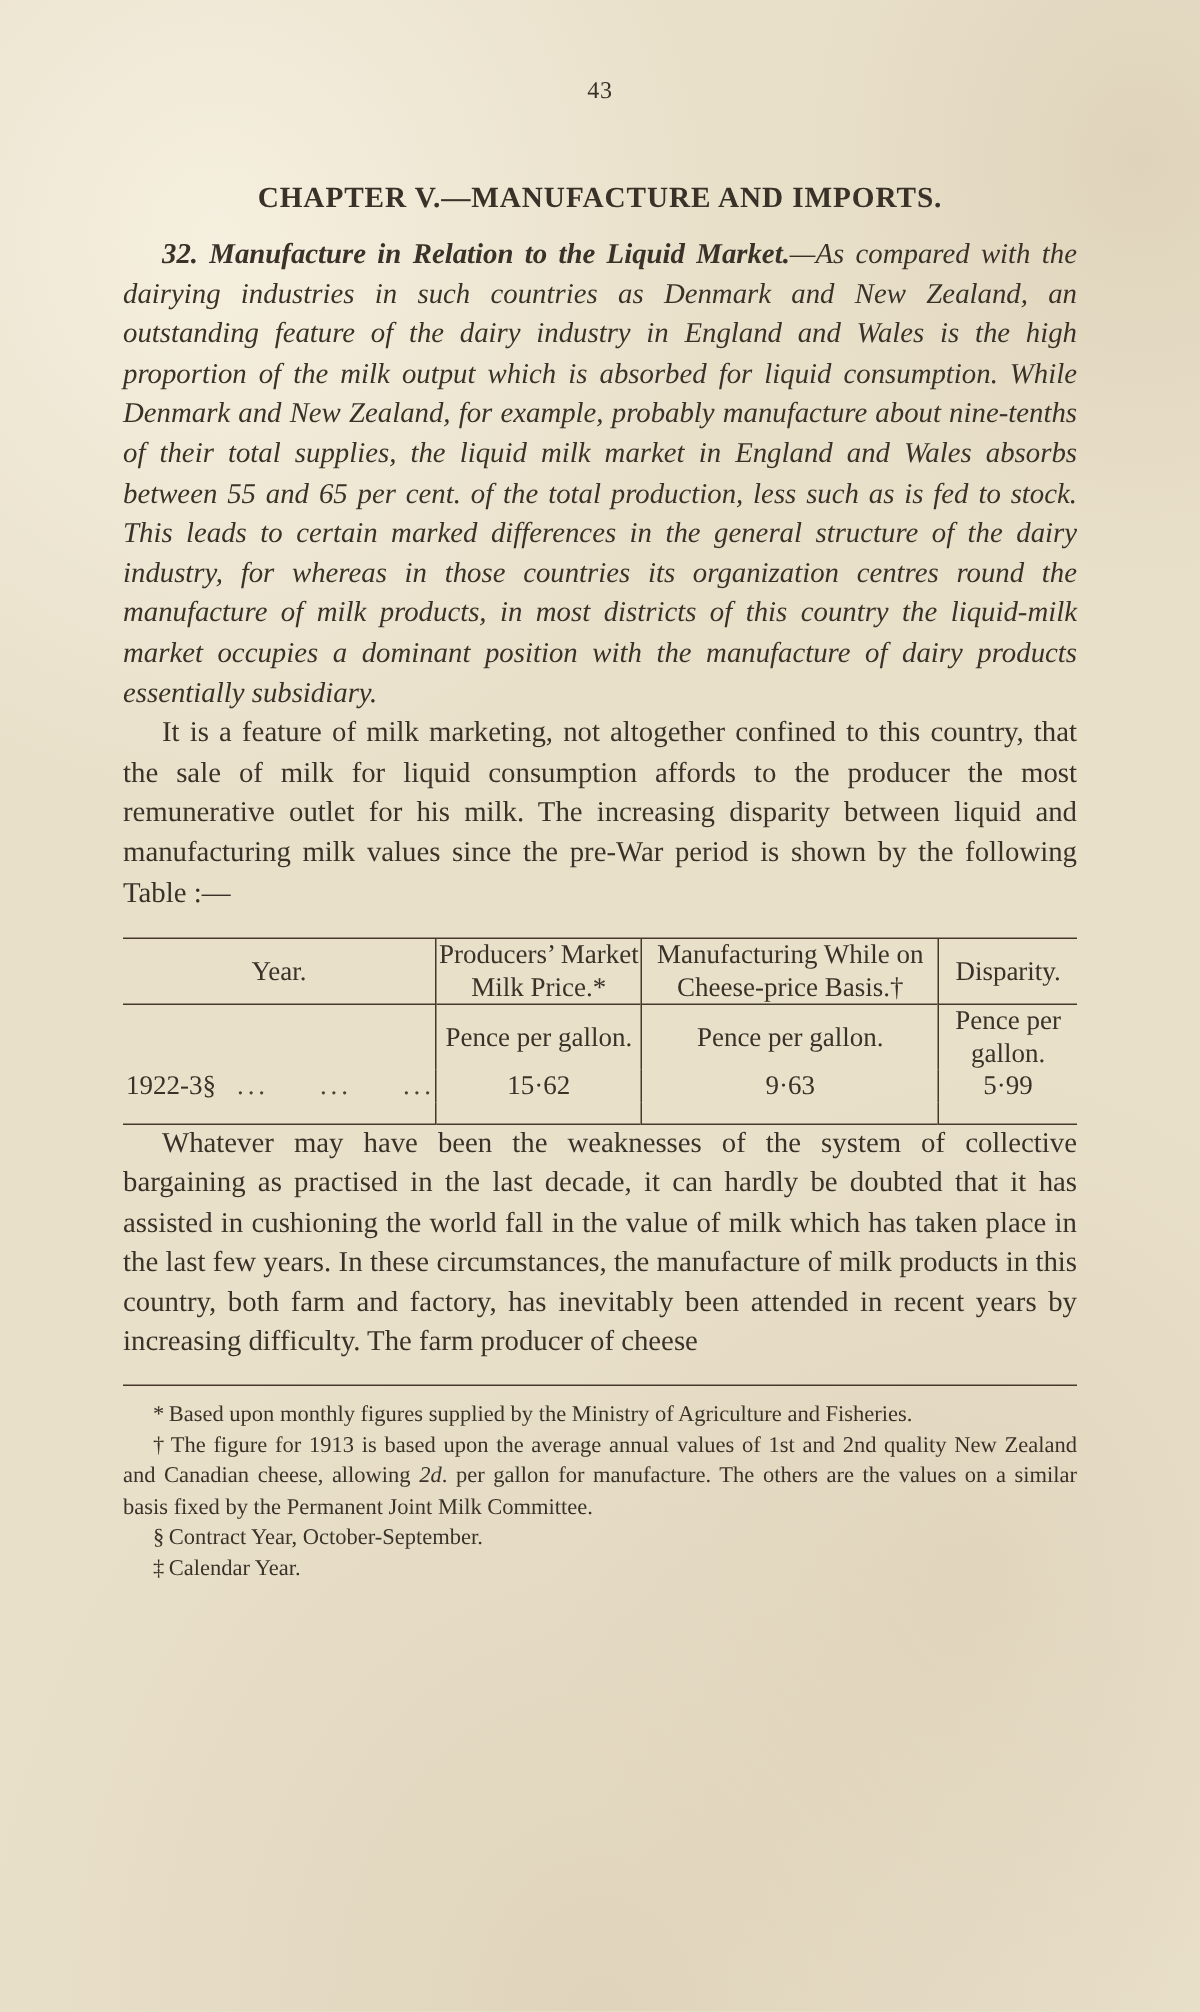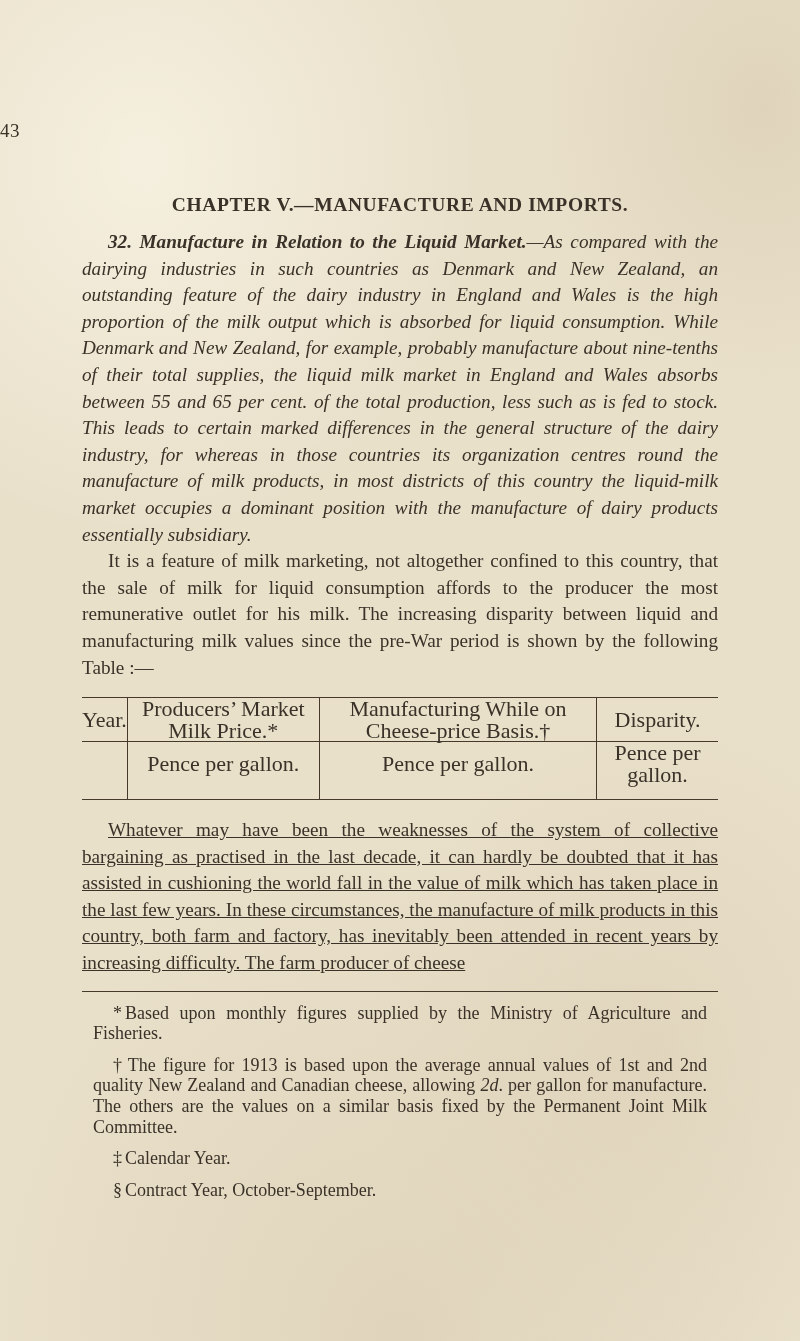--- a/index.html
+++ b/index.html
@@ -30,23 +30,23 @@
     z-index: 0;
   }
 
   .page {
     position: relative;
     z-index: 1;
     padding: 0;
   }
 
   .folio {
-    text-align: left;
-    font-size: 19px;
-    margin-top: 120px;
+    text-align: center;
+    font-size: 16px;
+    margin-top: 52px;
     letter-spacing: 0.5px;
   }
 
   .chapter-heading {
     text-align: center;
     font-size: 19.5px;
     font-weight: bold;
     letter-spacing: 0.6px;
     margin-top: 52px;
     margin-bottom: 0;
@@ -78,21 +78,21 @@
   }
 
   
   .table-wrap {
     width: 636px;
     margin: 16px auto 0 auto;
   }
   table.data {
     width: 100%;
     border-collapse: collapse;
-    font-size: 22px;
+    font-size: 18px;
     color: #3a3228;
   }
   table.data .rule-top td {
     border-top: 1.6px solid #46392c;
     padding: 0;
     height: 0;
     line-height: 0;
     font-size: 0;
   }
   table.data th,
@@ -162,23 +162,23 @@
   .fn-wrap {
     width: 636px;
     margin: 0 auto;
     padding-top: 14px;
   }
   .fn-rule {
     border-top: 1.4px solid #46392c;
     margin-bottom: 9px;
   }
   p.footnote {
-    font-size: 18px;
+    font-size: 15px;
     line-height: 20.6px;
-    margin: 11px;
+    margin: 0;
     text-align: justify;
     text-align-last: left;
     text-indent: 20px;
     hyphens: none;
   }
   p.footnote.short {
     text-align: left;
   }
   .fn-mark {
     margin-right: 3px;
@@ -226,45 +226,51 @@
         </tr>
 
         <tr class="unit">
           <td class="c-year"></td>
           <td class="vline">Pence per gallon.</td>
           <td class="vline">Pence per gallon.</td>
           <td class="vline">Pence per gallon.</td>
         </tr>
 
 
+        <tr class="datarow">
+          <td class="c-year"><span class="yearlabel">1922-3§</span><span class="leaders">...</span><span class="lead-gap"></span><span class="leaders">...</span><span class="lead-gap"></span><span class="leaders">...</span></td>
+          <td class="vline">15·62</td>
+          <td class="vline">9·63</td>
+          <td class="vline">5·99</td>
+        </tr>
 
 
         <tr class="botpad">
           <td></td>
           <td class="vline"></td>
           <td class="vline"></td>
           <td class="vline"></td>
         </tr>
 
         <tr class="rule-bottom">
           <td colspan="4"></td>
         </tr>
       </tbody>
     </table>
   </div>
 
-  <div class="text-col" style="margin-top:17px;text-decoration:underline;">
+  <div class="text-col" style="">
     <p class="body cont">Whatever may have been the weaknesses of the system of collective bargaining as practised in the last decade, it can hardly be doubted that it has assisted in cushioning the world fall in the value of milk which has taken place in the last few years. In these circumstances, the manufacture of milk products in this country, both farm and factory, has inevitably been attended in recent years by increasing difficulty. The farm producer of cheese</p>
   </div>
 
   <div class="fn-wrap">
     <div class="fn-rule"></div>
 
     <p class="footnote"><span class="fn-mark">*</span><span>Based upon monthly figures supplied by the Ministry of Agriculture and Fisheries.</span></p>
 
     <p class="footnote"><span class="fn-mark">†</span><span>The figure for 1913 is based upon the average annual values of 1st and 2nd quality New Zealand and Canadian cheese, allowing </span><em class="ital">2d</em><span>. per gallon for manufacture. The others are the values on a similar basis fixed by the Permanent Joint Milk Committee.</span></p>
 
+    <p class="footnote short"><span class="fn-mark">§</span><span>Contract Year, October-September.</span></p>
+
     <p class="footnote short"><span class="fn-mark">‡</span><span>Calendar Year.</span></p>
-
-    <p class="footnote short"><span class="fn-mark">§</span><span>Contract Year, October-September.</span></p>
   </div>
 
 </div>
 
 </body></html>

